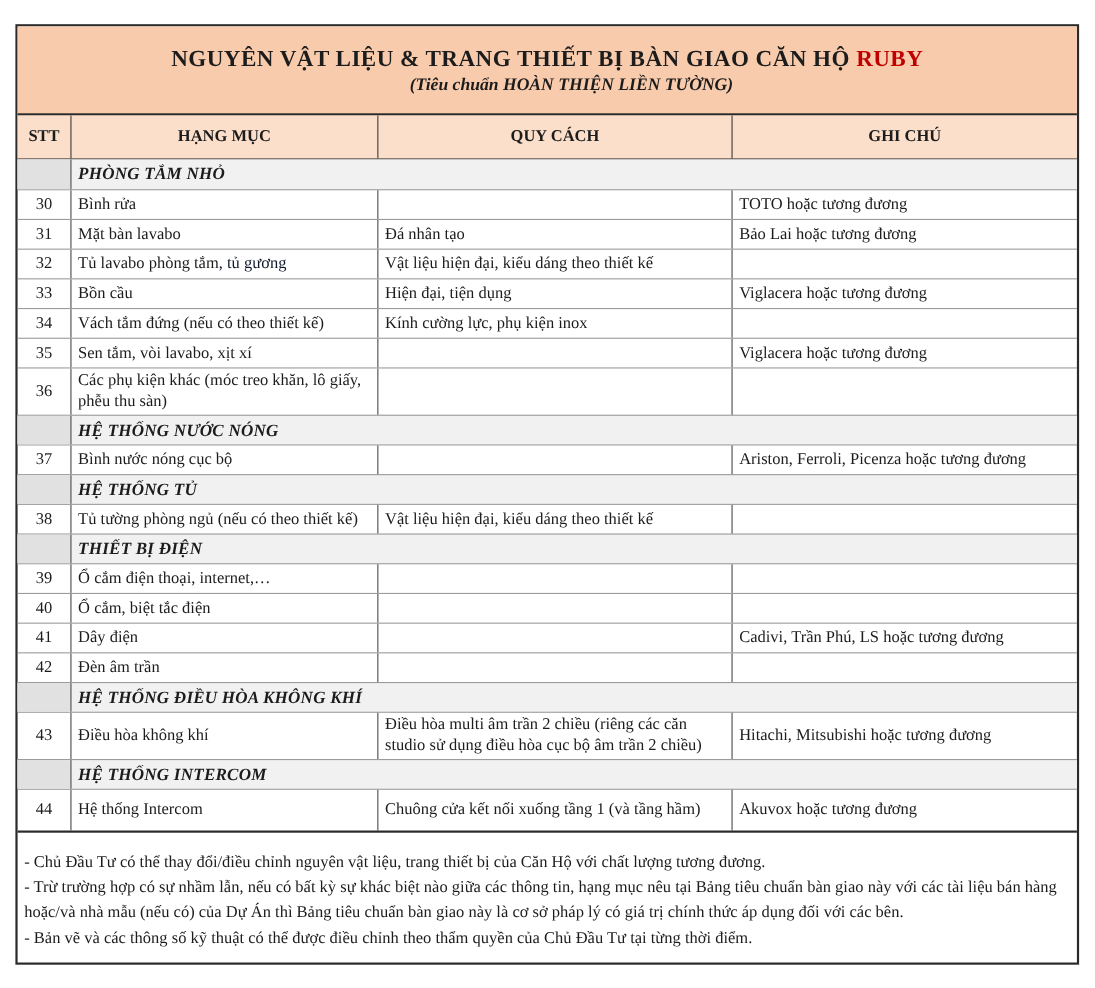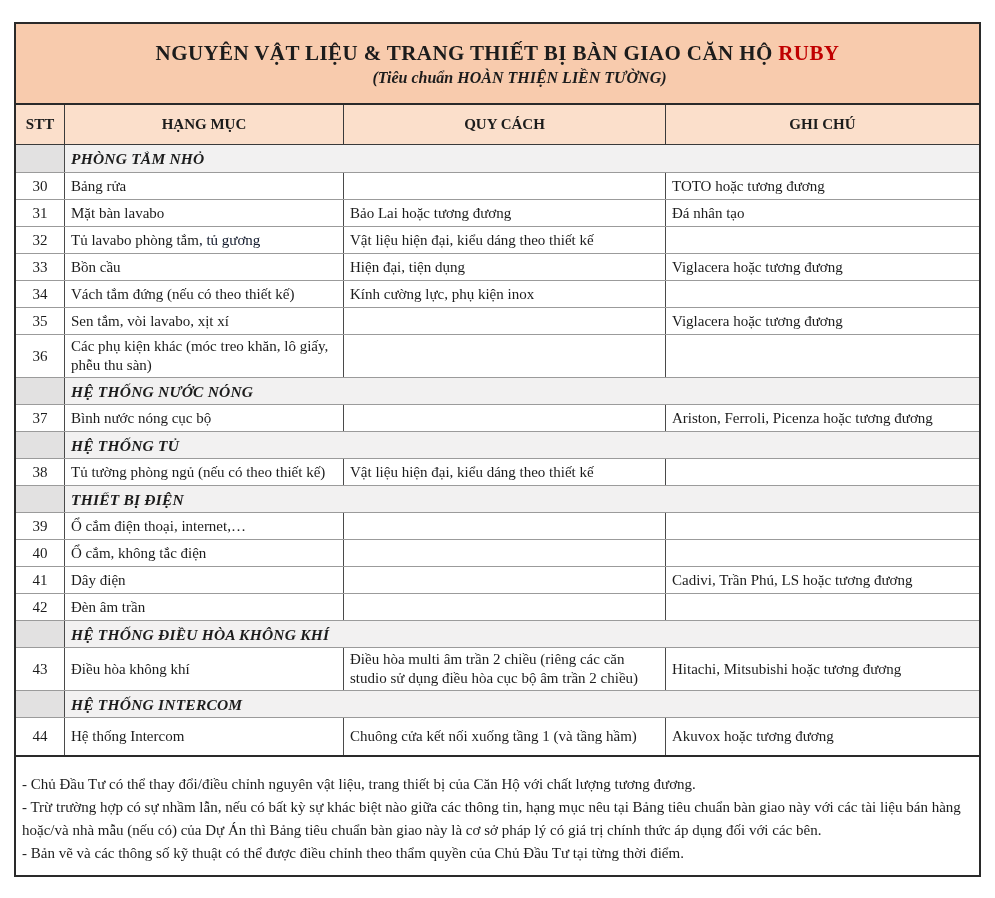--- a/index.html
+++ b/index.html
@@ -61,32 +61,32 @@
   </div>
 
   <div class="body-rows" id="body-rows">
       <div class="row section-row">
         <div class="cell stt-cell"></div>
         <div class="cell section-title-cell">PHÒNG TẮM NHỎ</div>
       </div>
       <div class="row">
         <div class="cell stt-cell">30</div>
         <div class="cell">
-          <span>Bảng rửa</span>
+          <span>Bình rửa</span>
         </div>
         <div class="cell"></div>
         <div class="cell">TOTO hoặc tương đương</div>
       </div>
       <div class="row">
         <div class="cell stt-cell">31</div>
         <div class="cell">
           <span>Mặt bàn lavabo</span>
         </div>
+        <div class="cell">Đá nhân tạo</div>
         <div class="cell">Bảo Lai hoặc tương đương</div>
-        <div class="cell">Đá nhân tạo</div>
       </div>
       <div class="row">
         <div class="cell stt-cell">32</div>
         <div class="cell">
           <span>Tủ lavabo phòng tắm<span class="green">, tủ gương</span></span>
         </div>
         <div class="cell">Vật liệu hiện đại, kiểu dáng theo thiết kế</div>
         <div class="cell"></div>
       </div>
       <div class="row">
@@ -153,21 +153,21 @@
         <div class="cell stt-cell">39</div>
         <div class="cell">
           <span>Ổ cắm điện thoại, internet,…</span>
         </div>
         <div class="cell"></div>
         <div class="cell"></div>
       </div>
       <div class="row">
         <div class="cell stt-cell">40</div>
         <div class="cell">
-          <span>Ổ cắm, không tắc điện</span>
+          <span>Ổ cắm, biệt tắc điện</span>
         </div>
         <div class="cell"></div>
         <div class="cell"></div>
       </div>
       <div class="row">
         <div class="cell stt-cell">41</div>
         <div class="cell">
           <span>Dây điện</span>
         </div>
         <div class="cell"></div>

